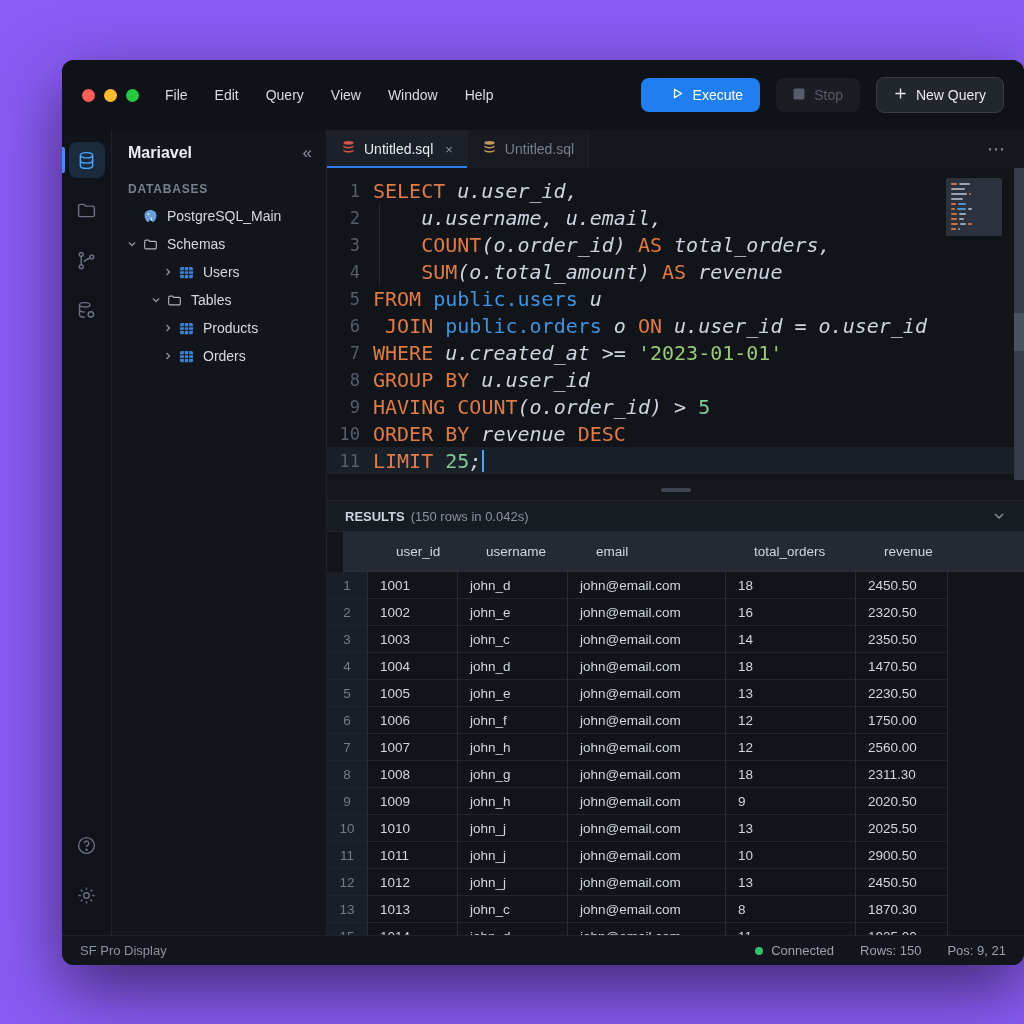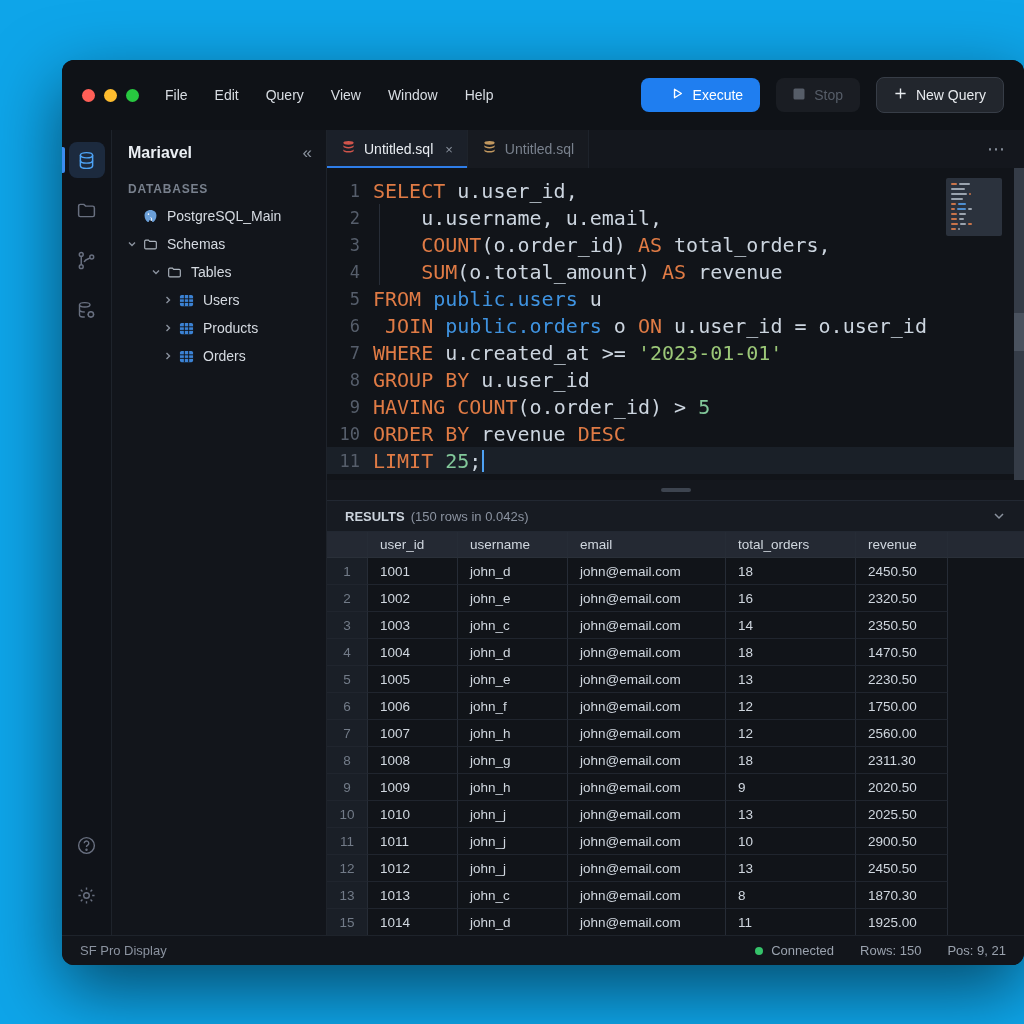--- a/index.html
+++ b/index.html
@@ -1,18 +1,18 @@
 <!DOCTYPE html>
 <html><head>
 <meta charset="utf-8">
 <style>
   * { margin:0; padding:0; box-sizing:border-box; }
   html,body { width:1024px; height:1024px; }
   body { font-family:"Liberation Sans", sans-serif; background:#232731; overflow:hidden; }
-  .stage { position:relative; width:1024px; height:1024px; background:#0ea5e9; }
+  .stage { position:relative; width:1024px; height:1024px; background:#8b5cf6; }
 
   .window { position:absolute; left:62px; top:60px; right:0; bottom:59px;
     background:#101319; border-radius:12px; overflow:hidden;
     box-shadow:0 24px 70px rgba(0,0,0,.55); display:flex; flex-direction:column; }
 
   
   .titlebar { height:70px; flex:0 0 70px; display:flex; align-items:center; padding:0 20px; background:#0f1217; }
   .traffic { display:flex; gap:9px; }
   .tl { width:13px; height:13px; border-radius:50%; }
   .tl.red{background:#ff5f57;} .tl.yellow{background:#febc2e;} .tl.green{background:#28c840;}
@@ -54,40 +54,40 @@
   .tab-close { color:#8a929e; font-size:13px; margin-left:4px; }
   .tab-more { margin-left:auto; color:#8a929e; font-size:18px; display:flex; align-items:center; padding:0 18px; letter-spacing:1px; }
 
   
   .editor { flex:0 0 312px; position:relative; padding-top:9px; font-family:"DejaVu Sans Mono", monospace; font-size:20px; overflow:hidden; background:#111419; }
   .code-line { height:27px; display:flex; align-items:center; position:relative; }
   .code-line.active-line { background:#1a2028; }
   .ln { width:46px; flex:0 0 46px; text-align:right; padding-right:13px; color:#565e6b; font-size:17px; }
   .code { white-space:pre; flex:1; }
   .code-line.guided::before { content:''; position:absolute; left:52px; top:0; bottom:0; width:1px; background:#272d37; }
-  .kw{color:#e07b45;} .pl{color:#ccd5df;} .tbl{color:#3f93e0;} .str{color:#9cc878;} .num{color:#82c89a;}
+  .kw{color:#e07b45;} .pl{color:#ccd5df;font-style:italic;} .tbl{color:#3f93e0;} .str{color:#9cc878;} .num{color:#82c89a;}
   .cursor { display:inline-block; width:2px; height:22px; background:#4ea1f3; vertical-align:-4px; margin-left:1px; }
 
   .minimap { position:absolute; top:10px; right:22px; width:56px; height:58px; background:#2b323d; border-radius:2px; padding:5px 5px; display:flex; flex-direction:column; gap:3px; }
   .mm-row { display:flex; gap:2px; height:2px; }
   .mm-bar { height:2px; border-radius:1px; }
   .v-scroll { position:absolute; top:0; right:0; width:10px; height:100%; background:#353c47; }
   .v-thumb { position:absolute; top:145px; right:0; width:10px; height:38px; background:#4a525e; }
 
   
   .divider { flex:0 0 20px; background:#14171d; display:flex; align-items:center; justify-content:center; }
   .divider-handle { width:30px; height:4px; border-radius:2px; background:#3d444f; }
   .results-header { flex:0 0 32px; background:#171b22; border-top:1px solid #222832; border-bottom:1px solid #222832; display:flex; align-items:center; padding:0 18px; }
   .rh-title { color:#cbd3dc; font-size:13px; font-weight:bold; }
   .rh-meta { color:#8b93a0; font-size:13px; margin-left:6px; }
   .rh-chev { margin-left:auto; color:#8a929e; display:flex; }
 
   .grid-table { flex:1; overflow:hidden; font-size:13.5px; }
   .trow { display:grid; grid-template-columns:41px 90px 110px 158px 130px 92px 1fr; height:27px; }
-  .trow.thead { height:26px; background:#242933; color:#bac3ce; }
+  .trow.thead { height:40px; background:#242933; color:#bac3ce;margin-left:16px; }
   .tcell { display:flex; align-items:center; padding:0 12px; border-right:1px solid #262c36; border-bottom:1px solid #20252e; color:#d0d7df; white-space:nowrap; overflow:hidden; }
   .thead .tcell { border-bottom:1px solid #2a3039; }
   .tcell.rnum { justify-content:center; background:#1a1f27; color:#727b88; padding:0 4px; }
   .thead .tcell.rnum { background:#242933; }
   .tcell.filler { border-right:none; border-bottom:none; background:transparent; }
   .thead .tcell.filler { background:#242933; border-bottom:1px solid #2a3039; }
 
   
   .statusbar { flex:0 0 30px; border-top:1px solid #1e232b; background:#12151b; display:flex; align-items:center; padding:0 18px; font-size:13px; color:#8b93a0; }
   .sb-right { margin-left:auto; display:flex; align-items:center; gap:26px; color:#9aa2ae; }
@@ -209,46 +209,46 @@
                   <path d="M2 3.5l3 3 3-3"></path>
                 </svg>
               </span>
               <span class="tree-icon">
                 <svg viewBox="0 0 16 16" width="15" height="15" fill="none" stroke="#aeb6c0" stroke-width="1.2">
                   <path d="M1.8 4.5a1.2 1.2 0 0 1 1.2-1.2h2.8l1.3 1.3H13a1.2 1.2 0 0 1 1.2 1.2v5.7A1.2 1.2 0 0 1 13 12.7H3a1.2 1.2 0 0 1-1.2-1.2z"></path>
                 </svg>
               </span>
               <span class="tree-label">Schemas</span>
             </div>
+            <div class="tree-row" style="padding-left: 48px;">
+              <span class="tree-chev">
+                <svg width="10" height="10" viewBox="0 0 10 10" fill="none" stroke="#8a929e" stroke-width="1.4" style="transform:rotate(-90deg)">
+                  <path d="M2 3.5l3 3 3-3"></path>
+                </svg>
+              </span>
+              <span class="tree-icon">
+                <svg viewBox="0 0 16 16" width="15" height="15">
+                  <rect x="1" y="2" width="14" height="12" rx="1.8" fill="#3b82d4"></rect>
+                  <path d="M1 6.2h14M1 10h14M5.7 2v12M10.3 2v12" stroke="#11151c" stroke-width="1"></path>
+                </svg>
+              </span>
+              <span class="tree-label">Users</span>
+            </div>
             <div class="tree-row" style="padding-left: 36px;">
               <span class="tree-chev">
                 <svg width="10" height="10" viewBox="0 0 10 10" fill="none" stroke="#8a929e" stroke-width="1.4" style="transform:rotate(0deg)">
                   <path d="M2 3.5l3 3 3-3"></path>
                 </svg>
               </span>
               <span class="tree-icon">
                 <svg viewBox="0 0 16 16" width="15" height="15" fill="none" stroke="#aeb6c0" stroke-width="1.2">
                   <path d="M1.8 4.5a1.2 1.2 0 0 1 1.2-1.2h2.8l1.3 1.3H13a1.2 1.2 0 0 1 1.2 1.2v5.7A1.2 1.2 0 0 1 13 12.7H3a1.2 1.2 0 0 1-1.2-1.2z"></path>
                 </svg>
               </span>
               <span class="tree-label">Tables</span>
-            </div>
-            <div class="tree-row" style="padding-left: 48px;">
-              <span class="tree-chev">
-                <svg width="10" height="10" viewBox="0 0 10 10" fill="none" stroke="#8a929e" stroke-width="1.4" style="transform:rotate(-90deg)">
-                  <path d="M2 3.5l3 3 3-3"></path>
-                </svg>
-              </span>
-              <span class="tree-icon">
-                <svg viewBox="0 0 16 16" width="15" height="15">
-                  <rect x="1" y="2" width="14" height="12" rx="1.8" fill="#3b82d4"></rect>
-                  <path d="M1 6.2h14M1 10h14M5.7 2v12M10.3 2v12" stroke="#11151c" stroke-width="1"></path>
-                </svg>
-              </span>
-              <span class="tree-label">Users</span>
             </div>
             <div class="tree-row" style="padding-left: 48px;">
               <span class="tree-chev">
                 <svg width="10" height="10" viewBox="0 0 10 10" fill="none" stroke="#8a929e" stroke-width="1.4" style="transform:rotate(-90deg)">
                   <path d="M2 3.5l3 3 3-3"></path>
                 </svg>
               </span>
               <span class="tree-icon">
                 <svg viewBox="0 0 16 16" width="15" height="15">
                   <rect x="1" y="2" width="14" height="12" rx="1.8" fill="#3b82d4"></rect>

